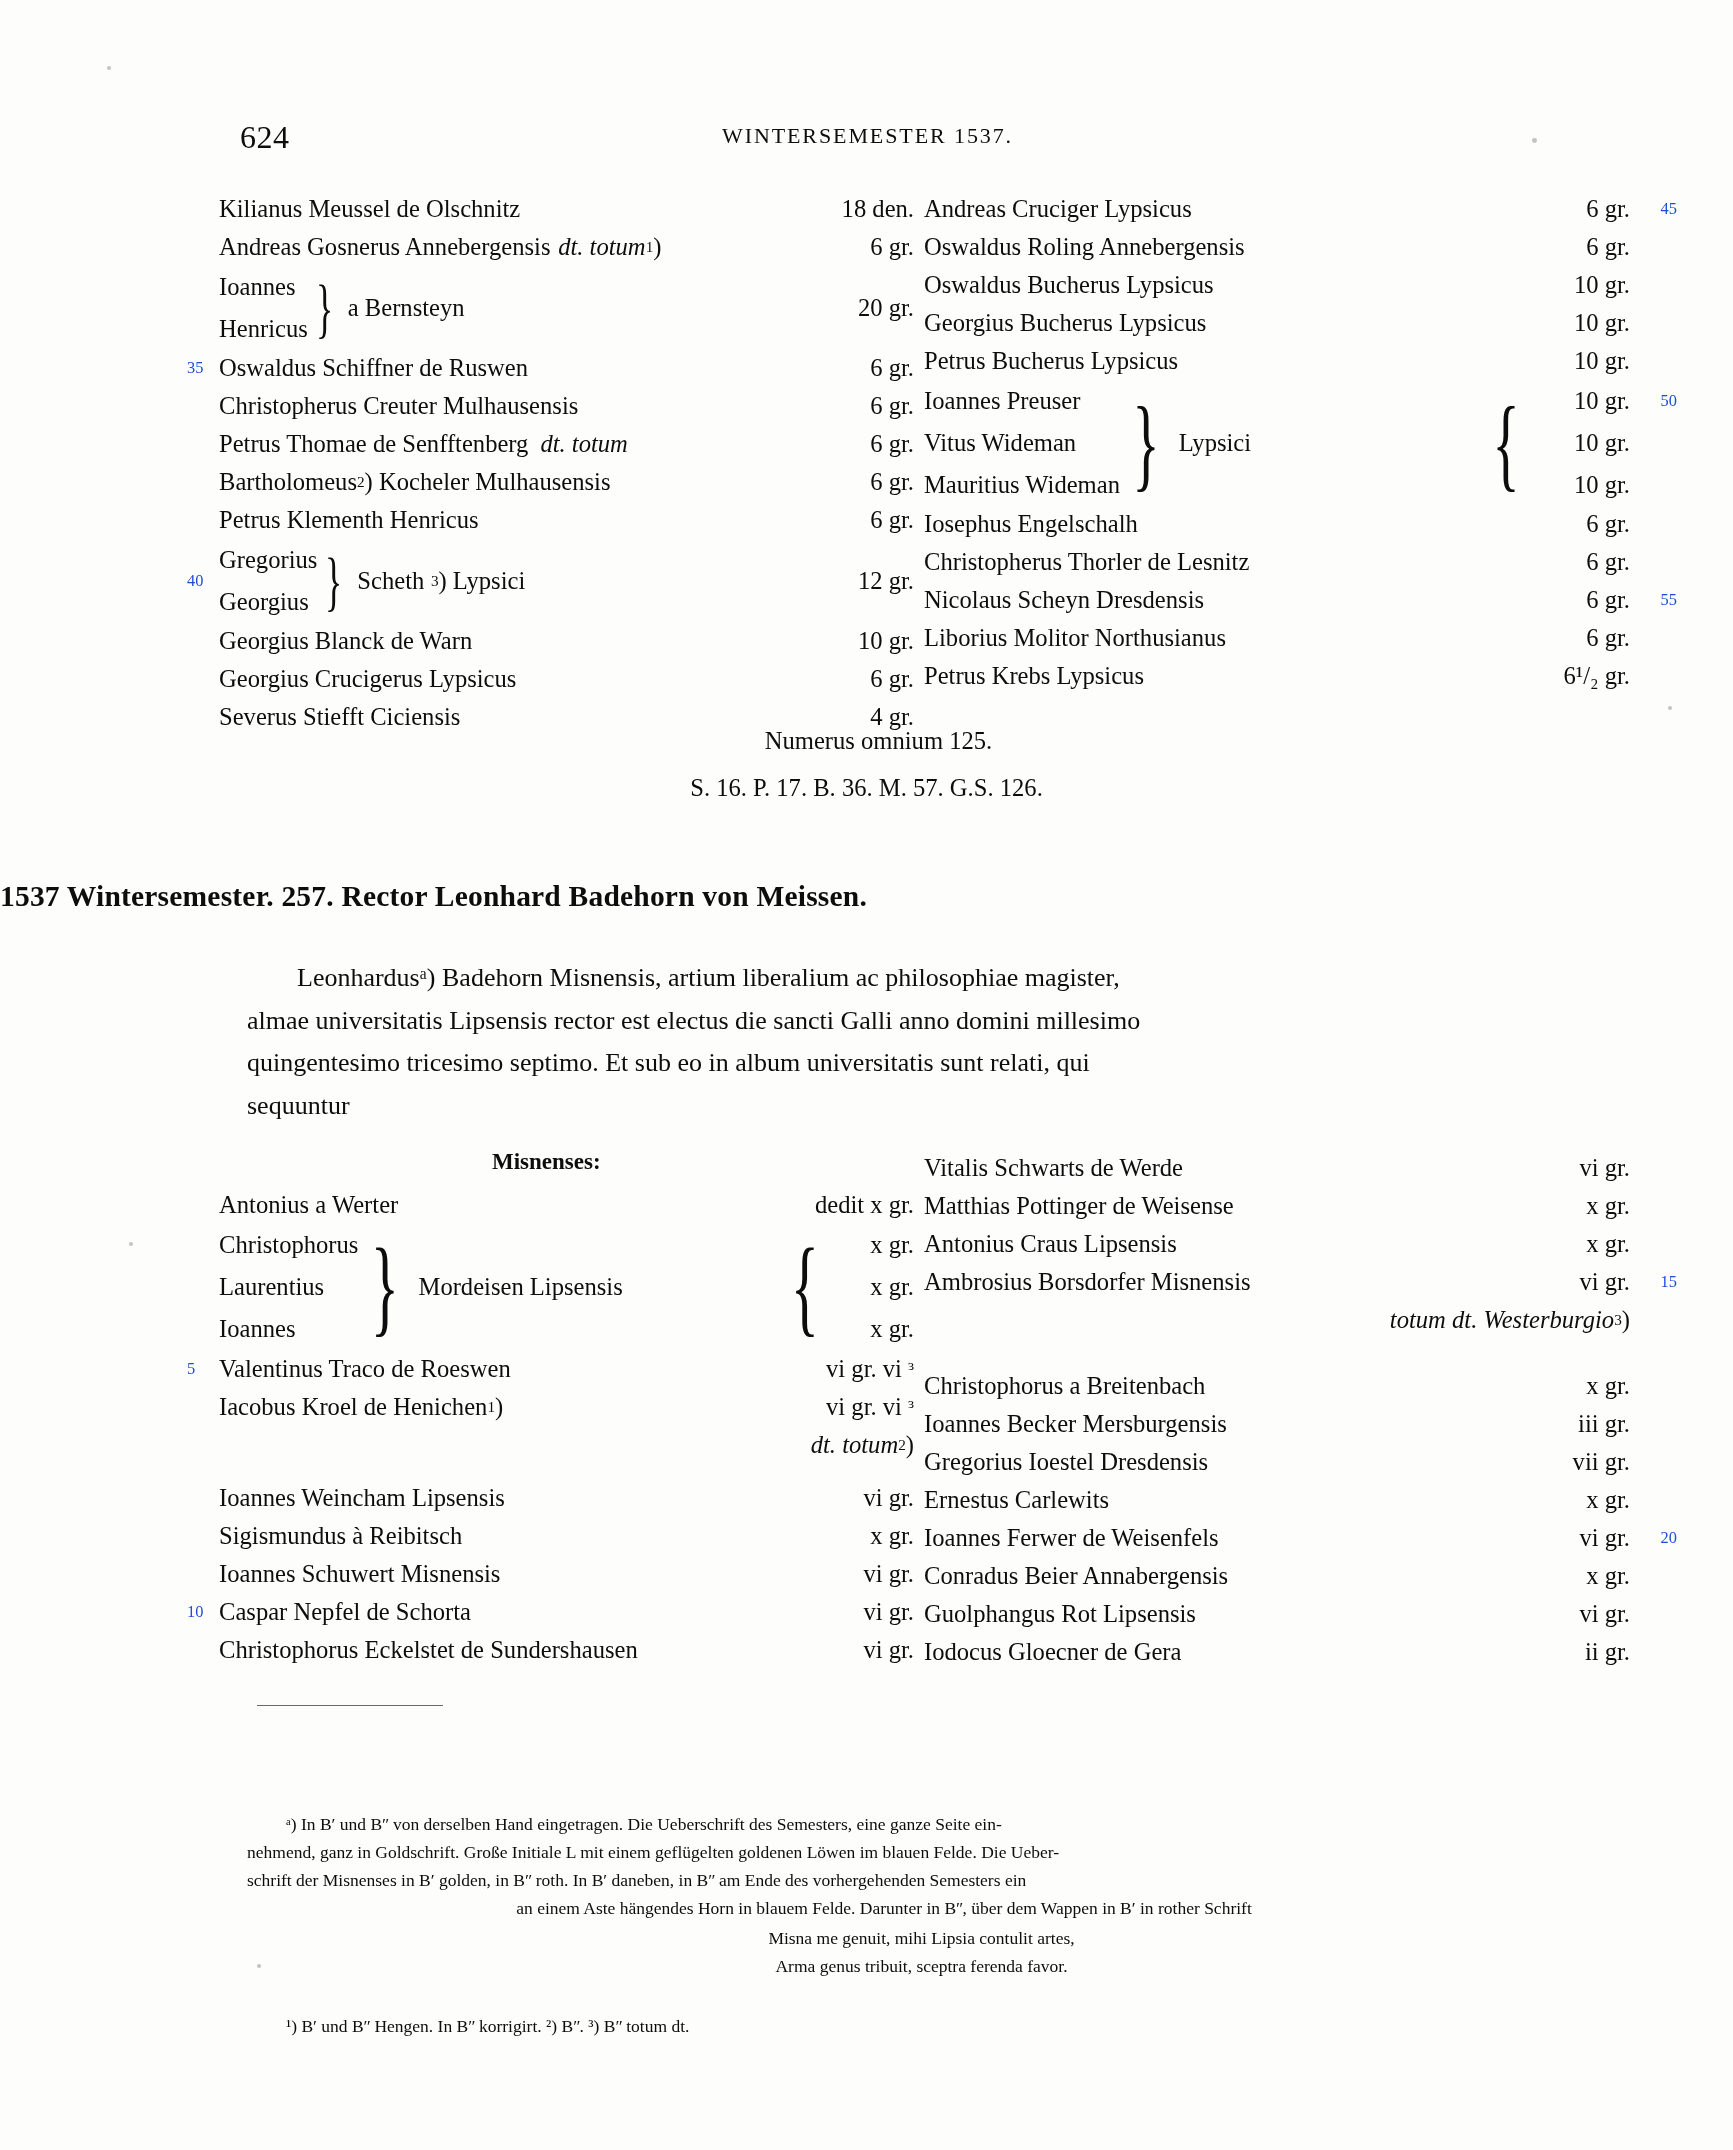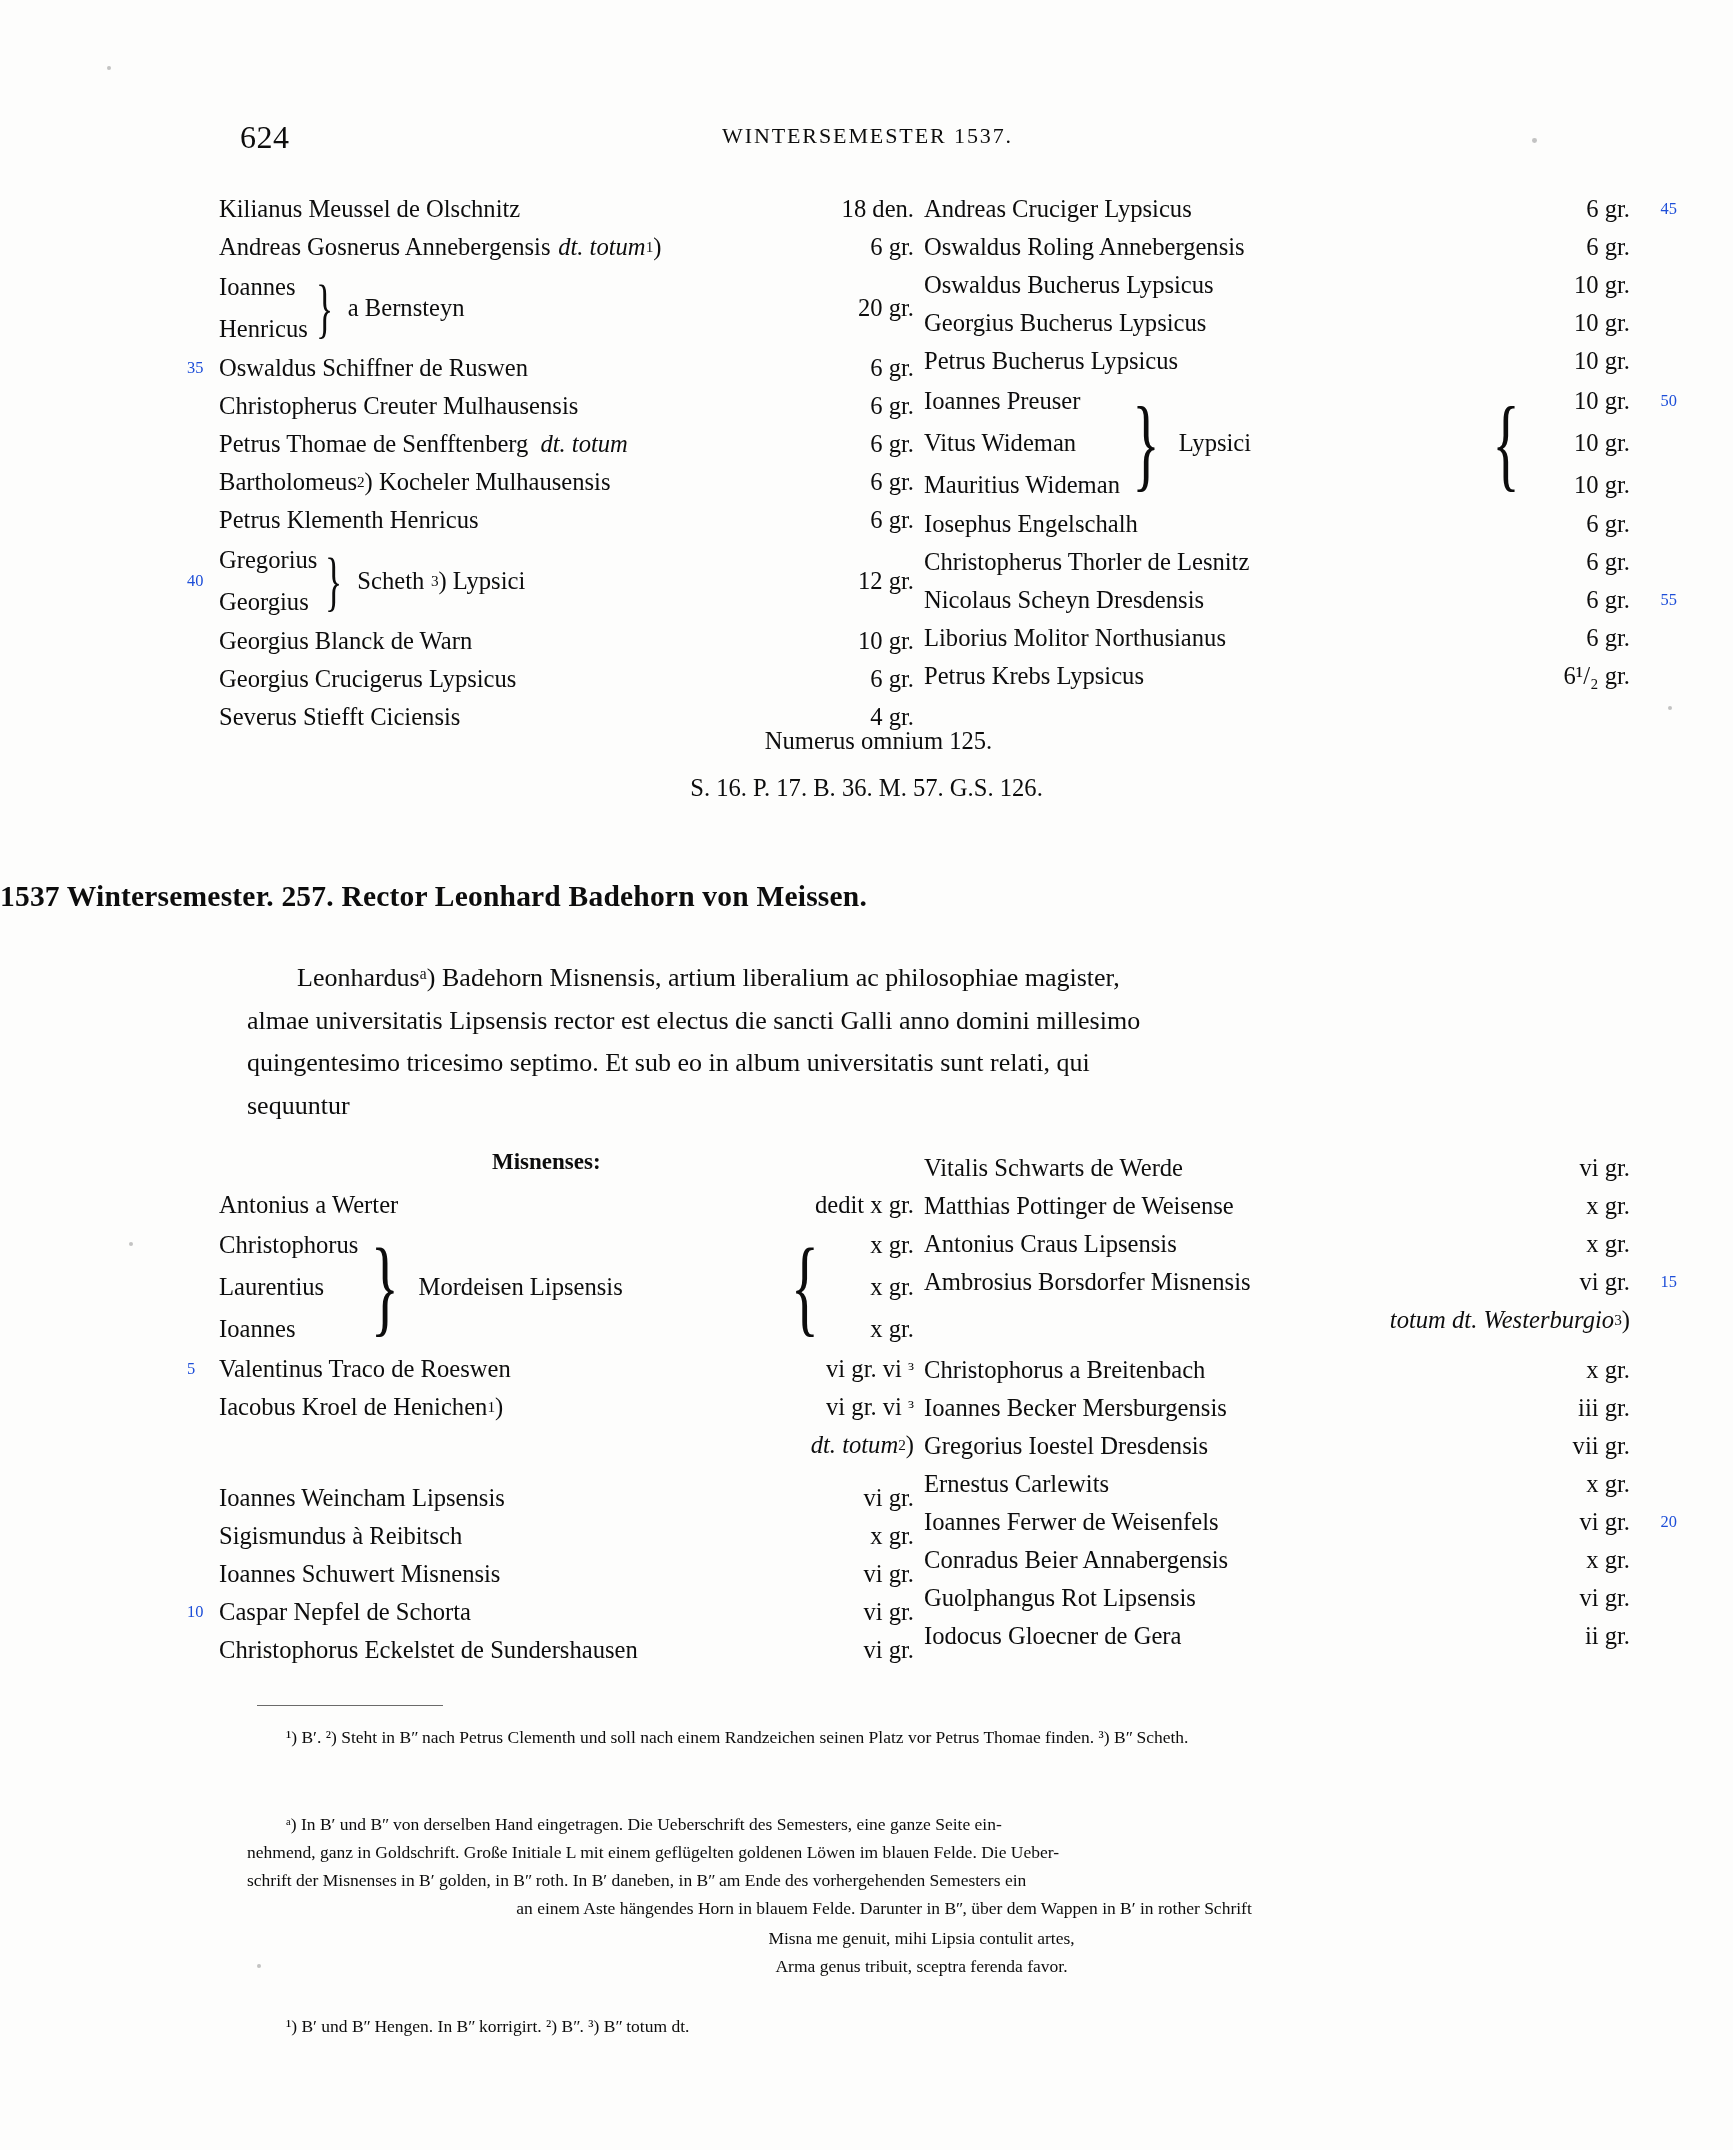--- a/index.html
+++ b/index.html
@@ -515,21 +515,21 @@
         <span class="lineno r">15</span>
       </div>
 
       <div class="entry">
         <span class="sp"></span>
         <span class="amt it">totum dt. Westerburgio</span>
           <span class="sup">3</span>
           <span>)</span>
       </div>
 
-      <div class="entry" style="margin-top:12px;">
+      <div class="entry" style="margin-top:28px;">
         <span class="nm">Christophorus a Breitenbach</span>
         <span class="sp"></span>
         <span class="amt">x gr.</span>
       </div>
 
       <div class="entry">
         <span class="nm">Ioannes Becker Mersburgensis</span>
         <span class="sp"></span>
         <span class="amt">iii gr.</span>
       </div>
@@ -568,23 +568,20 @@
       <div class="entry">
         <span class="nm">Iodocus Gloecner de Gera</span>
         <span class="sp"></span>
         <span class="amt">ii gr.</span>
       </div>
     </div>
   </div>
 
   <div class="fn-rule" style="top:1705px;"></div>
 
-  <div class="fn" style="top:1723px;">
-    <span class="ind"></span><span>¹) Bʹ.   ²) Steht in Bʺ nach Petrus Clementh und soll nach einem Randzeichen seinen Platz vor Petrus Thomae finden.   ³) Bʺ Scheth.</span>
-  </div>
 
   <div class="fn" style="top:1838px;text-align:left;">
     <span>nehmend, ganz in Goldschrift.  Große Initiale L mit einem geflügelten goldenen Löwen im blauen Felde.  Die Ueber-</span>
   </div>
   <div class="fn" style="top:1810px;text-align:left;">
     <span class="ind"></span><span>ᵃ) In Bʹ und Bʺ von derselben Hand eingetragen.  Die Ueberschrift des Semesters, eine ganze Seite ein-</span>
   </div>
   <div class="fn" style="top:1866px;text-align:left;">
     <span>schrift der Misnenses in Bʹ golden, in Bʺ roth.  In Bʹ daneben, in Bʺ am Ende des vorhergehenden Semesters ein</span>
   </div>

